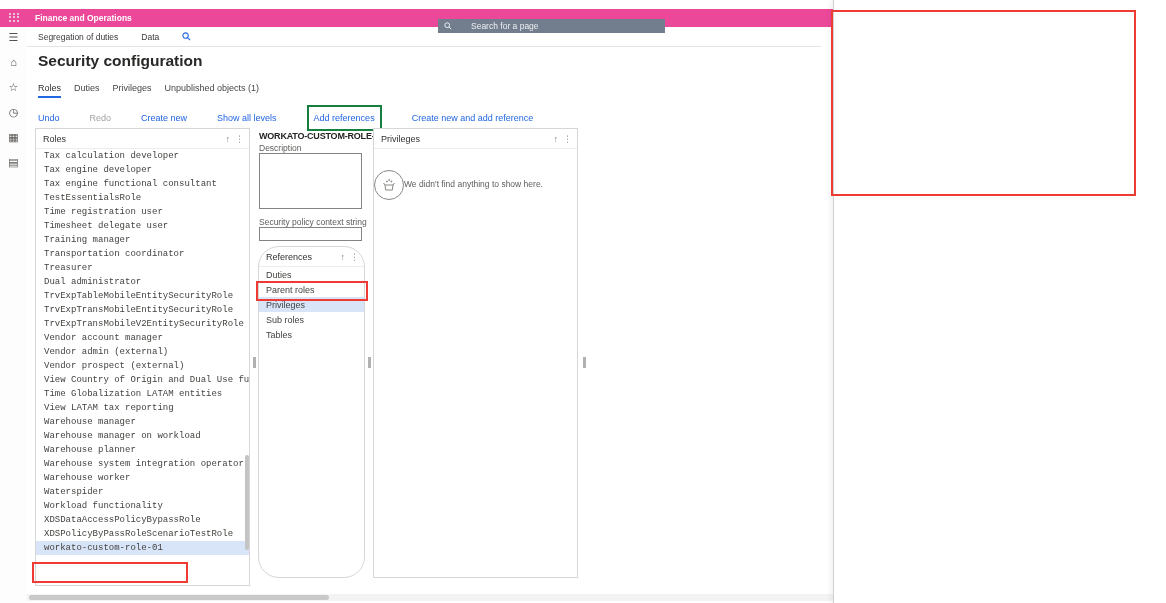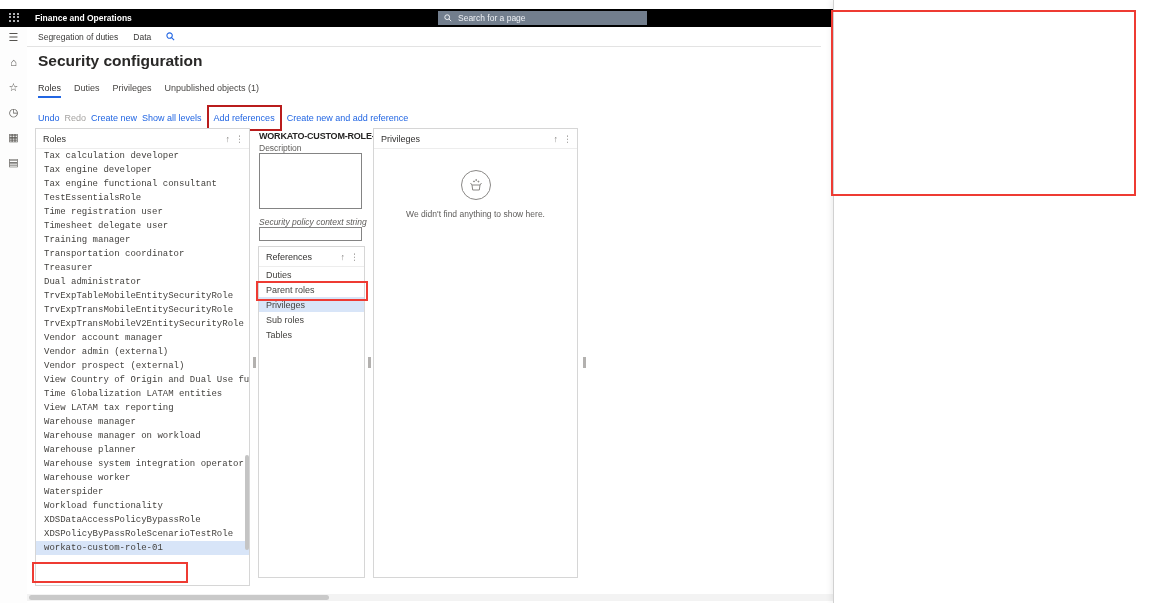--- a/index.html
+++ b/index.html
@@ -2,63 +2,63 @@
 <html><head>
 <meta charset="utf-8">
 <style>
   * { margin:0; padding:0; box-sizing:border-box; }
   html,body { width:1166px; height:603px; }
   body {
     position:relative; overflow:hidden; background:#fff;
     font-family:"Liberation Sans", sans-serif; color:#3b3a39;
   }
   
-  .topbar { position:absolute; left:0; top:9px; width:833px; height:18px; background:#000000; display:flex; align-items:center; }
+  .topbar { position:absolute; left:0; top:9px; width:833px; height:18px; background:#ec4899; display:flex; align-items:center; }
   .waffle { margin-left:9px; width:12px; height:11px; display:grid; grid-template-columns:repeat(3,4px); grid-template-rows:repeat(3,3.6px); }
   .waffle i { width:2px; height:2px; background:#e8eaee; border-radius:50%; }
   .topbar-title { color:#fff; font-size:8.5px; font-weight:bold; margin-left:14px; white-space:nowrap; }
-  .topbar-search { position:absolute; left:438px; top:2px; width:209px; height:14px; background:#727e8d; display:flex; align-items:center; gap:6px; padding-left:6px; color:#eef1f5; font-size:8.5px; }
+  .topbar-search { position:absolute; left:438px; top:10px; width:227px; height:14px; background:#727e8d; display:flex; align-items:center; gap:19px; padding-left:6px; color:#eef1f5; font-size:8.5px; }
   .topbar-search svg { flex:0 0 auto; }
   
-  .breadcrumb-row { position:absolute; left:27px; top:27px; width:794px; height:20px; border-bottom:1px solid #e3e3e3; display:flex; align-items:center; gap:15px; padding-left:11px; font-size:8.5px; color:#3b3a39; }
+  .breadcrumb-row { position:absolute; left:27px; top:27px; width:794px; height:20px; border-bottom:1px solid #e3e3e3; display:flex; align-items:center; gap:23px; padding-left:11px; font-size:8.5px; color:#3b3a39; }
   
   .sidenav { position:absolute; left:0; top:27px; width:27px; height:576px; background:#fdfdfd; display:flex; flex-direction:column; align-items:center; padding-top:4px; gap:13px; color:#55534f; font-size:11px; }
   .sidenav span { line-height:12px; cursor:default; }
   
   .page-title { position:absolute; left:38px; top:52px; font-size:15.5px; font-weight:bold; color:#292827; }
   .tabs { position:absolute; left:38px; top:83px; display:flex; gap:13px; font-size:9px; color:#484644; }
   .tab { padding-bottom:3px; }
   .tab.active { border-bottom:2px solid #2266e3; color:#323130; }
-  .toolbar { position:absolute; left:38px; top:109px; display:flex; gap:5px; font-size:9px; color:#2266e3; align-items:center; height:18px; }
+  .toolbar { position:absolute; left:38px; top:109px; display:flex; gap:30px; font-size:9px; color:#2266e3; align-items:center; height:18px; }
   .toolbar .disabled { color:#a5a3a1; }
-  .toolbar .annotated { border:2px solid #b91c1c; padding:6px 5px; }
+  .toolbar .annotated { border:2px solid #15803d; padding:6px 5px; }
   
   .panel { position:absolute; border:1px solid #d6d6d6; background:#fff; }
   .panel-header { height:20px; border-bottom:1px solid #ededed; display:flex; align-items:center; gap:5px; padding:0 5px 0 7px; font-size:9px; color:#323130; }
   .panel-header .hspace { flex:1; }
   .ghost { color:#8a8886; font-size:9px; }
   
   #roles-panel { left:35px; top:128px; width:215px; height:458px; }
   .lrow { height:14px; display:flex; align-items:center; padding-left:8px; font-size:9px; white-space:nowrap; overflow:hidden; color:#44423f;font-family:Liberation Mono, monospace; }
   .lrow.selected { background:#d8e5f8; }
   .vthumb { position:absolute; background:#c4c4c4; border-radius:2px; }
   #roles-thumb { left:245px; top:455px; width:4px; height:95px; }
   
   .detail-name { position:absolute; left:259px; top:131px; font-size:9px; font-weight:bold; letter-spacing:-0.2px; color:#252423; white-space:nowrap; }
   .small-label { position:absolute; font-size:8.5px; color:#5f5d5b; }
   #desc-label { left:259px; top:143px; }
   #desc-box { position:absolute; left:259px; top:153px; width:103px; height:56px; border:1px solid #848484; background:#fff; }
-  #policy-label { left:259px; top:217px;font-style:italic; }
+  #policy-label { left:259px; top:217px; }
   #policy-box { position:absolute; left:259px; top:227px; width:103px; height:14px; border:1px solid #848484; background:#fff; font-size:9px; padding:0 3px; font-family:inherit; }
-  #refs-panel { left:258px; top:246px; width:107px; height:332px; }
+  #refs-panel { left:258px; top:246px; width:107px; height:332px;border-radius:21px; }
   .refrow { height:15px; display:flex; align-items:center; padding-left:7px; font-size:9px; color:#44423f; }
   .refrow.selected { background:#d8e5f8; }
   
   #priv-panel { left:373px; top:128px; width:205px; height:450px; }
-  .empty-wrap { display:flex; flex-direction:column; align-items:center; padding-top:21px; }
+  .empty-wrap { display:flex; flex-direction:row; align-items:flex-start; padding-top:21px; }
   .empty-circle { width:30px; height:30px; border:1px solid #8a8886; border-radius:50%; display:flex; align-items:center; justify-content:center; }
   .empty-text { margin-top:9px; font-size:8.5px; color:#5f5d5b; }
   
   .hint { position:absolute; width:3px; height:11px; background:#b3b1af; }
   .hscroll { position:absolute; left:27px; top:594px; width:806px; height:7px; background:#f3f3f3; }
   .hscroll-thumb { position:absolute; left:29px; top:595px; width:300px; height:5px; background:#c9c9c9; border-radius:3px; }
   
   .dialog { position:absolute; left:833px; top:0; width:333px; height:603px; background:#fff; border-left:1px solid #d1d1d1; box-shadow:-2px 0 6px rgba(0,0,0,0.07); }
   
   .ann { position:absolute; border:2px solid #ee3b33; z-index:9; pointer-events:none; }

